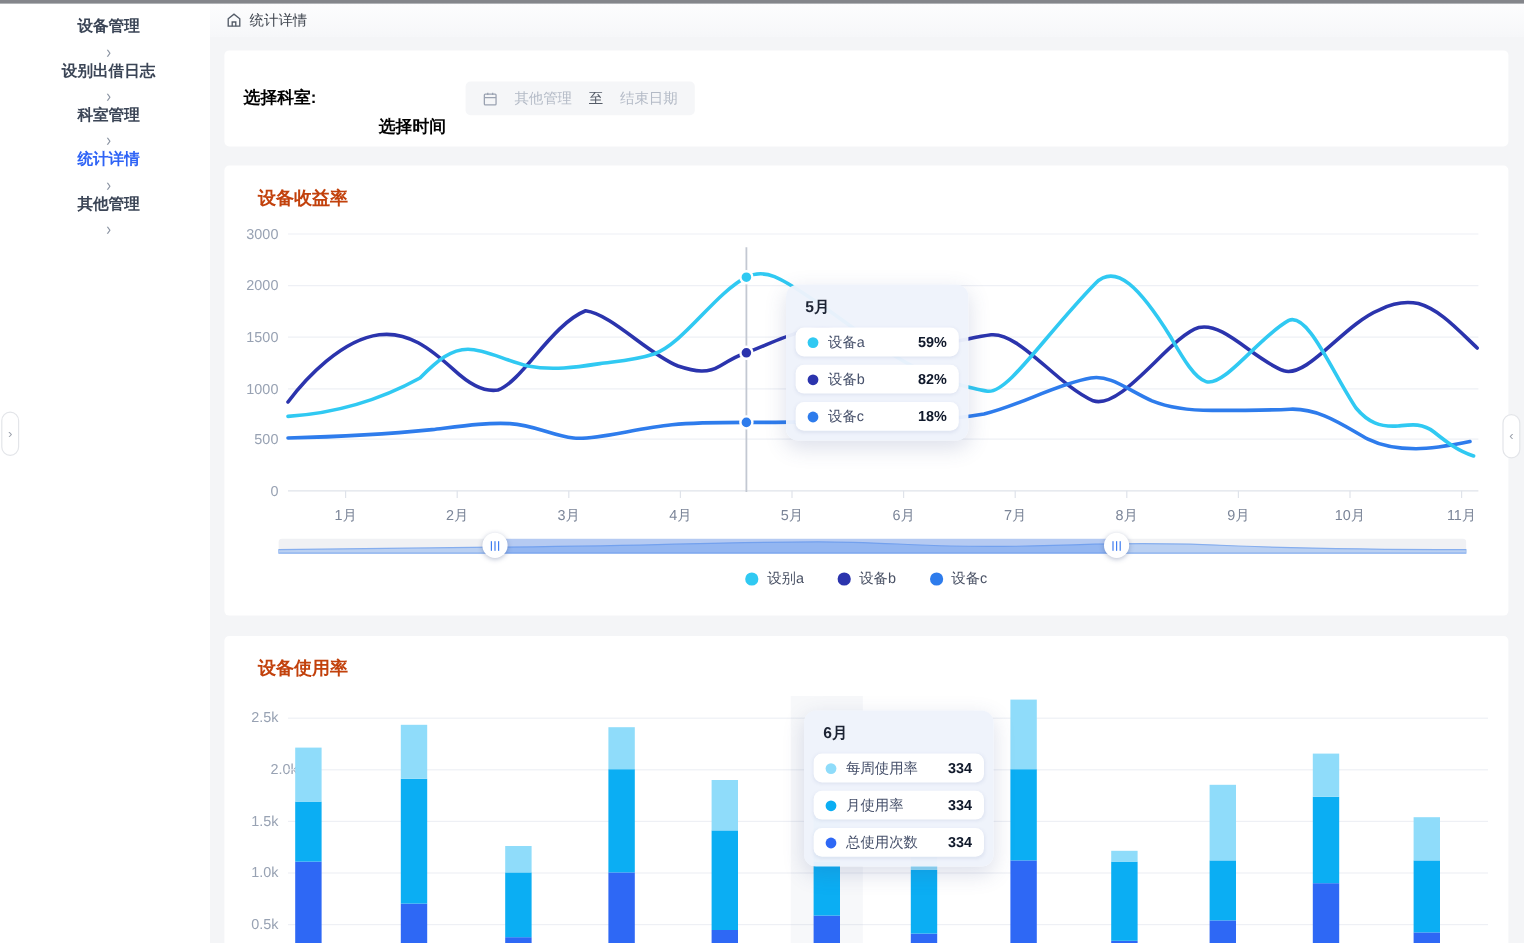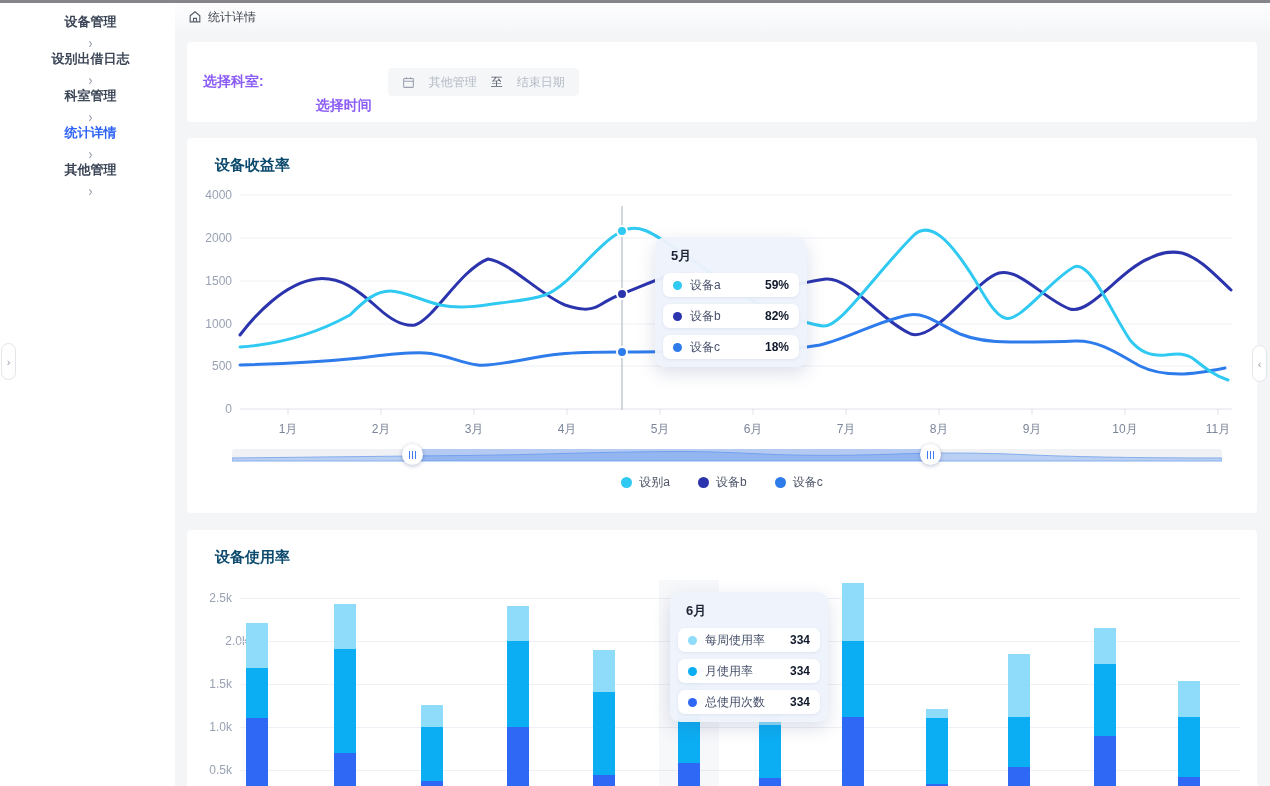--- a/index.html
+++ b/index.html
@@ -23,34 +23,34 @@
   .crumb { display:flex; align-items:center; gap:6px; color:#3d434d; font-size:12px; }
   .crumb svg { display:block; }
 
   .card { position:absolute; left:12px; width:1070px; background:#ffffff; border-radius:4px; }
   .card-filter { top:39px; height:80px; }
   .card-line   { top:135px; height:375px; }
   .card-bar    { top:527px; height:273px; overflow:hidden; }
 
   
   .filter-row { display:flex; align-items:center; height:100%; padding-left:16px; }
-  .f-label { font-weight:700; font-size:14px; color:#8b5cf6; }
+  .f-label { font-weight:700; font-size:14px; color:#000000; }
   .select { margin-left:14px; width:250px; height:30px; background:#f5f6f8; border-radius:4px;
     display:flex; align-items:center; justify-content:space-between; padding:0 12px; cursor:pointer; }
   .select .val { color:#333a46; font-size:13px; }
   .select .arrow { color:#828a99; font-size:11px; transform:scaleX(1.5); }
   .time-label { margin-left:52px;margin-top:48px; }
   .daterange { margin-left:16px; height:28px; background:#f5f6f8; border-radius:4px;
     display:flex; align-items:center; padding:0 14px; gap:14px; cursor:pointer; }
   .daterange .ph { color:#b3bac6; font-size:12px; }
   .daterange .to { color:#555c68; font-size:12px; }
   .cal-icon { color:#9aa2b1; }
 
   
-  .chart-title { position:absolute; left:28px; top:18px; font-size:15px; font-weight:700; color:#0c4a6e; }
+  .chart-title { position:absolute; left:28px; top:18px; font-size:15px; font-weight:700; color:#c2410c; }
   .ticklabel { position:absolute; color:#98a2b3; font-size:12px; }
   .ylab { width:40px; text-align:right; transform:translateY(-7px); }
   .xlab { transform:translateX(-50%); color:#7b8598; }
   .gridline { position:absolute; height:1px; background:#eef0f5; }
 
   .tooltip { position:absolute; background:rgba(238,243,251,0.96); border-radius:10px;
     box-shadow:0 6px 18px rgba(60,80,140,0.18); padding:10px 8px 8px 8px; z-index:20; }
   .tt-title { font-weight:700; color:#1c2333; font-size:13px; margin:0 0 8px 8px; }
   .tt-row { display:flex; align-items:center; background:#ffffff; border-radius:7px;
     height:24px; padding:0 10px; margin-top:7px; box-shadow:0 1px 3px rgba(80,100,160,0.10); }
@@ -134,21 +134,21 @@
           <span class="ph">其他管理</span>
           <span class="to">至</span>
           <span class="ph">结束日期</span>
         </div>
       </div>
     </div>
 
     <div class="card card-line">
       <div class="chart-title">设备收益率</div>
 
-      <div class="ticklabel ylab" style="left:5px;top:57px">4000</div>
+      <div class="ticklabel ylab" style="left:5px;top:57px">3000</div>
       <div class="ticklabel ylab" style="left:5px;top:100px">2000</div>
       <div class="ticklabel ylab" style="left:5px;top:143px">1500</div>
       <div class="ticklabel ylab" style="left:5px;top:186px">1000</div>
       <div class="ticklabel ylab" style="left:5px;top:228px">500</div>
       <div class="ticklabel ylab" style="left:5px;top:271px">0</div>
 
       <svg width="1070" height="300" viewBox="0 0 1070 300" style="position:absolute;left:0;top:0">
         <g stroke="#eef0f5" stroke-width="1">
           <line x1="53" y1="57" x2="1045" y2="57"></line>
           <line x1="53" y1="100" x2="1045" y2="100"></line>

